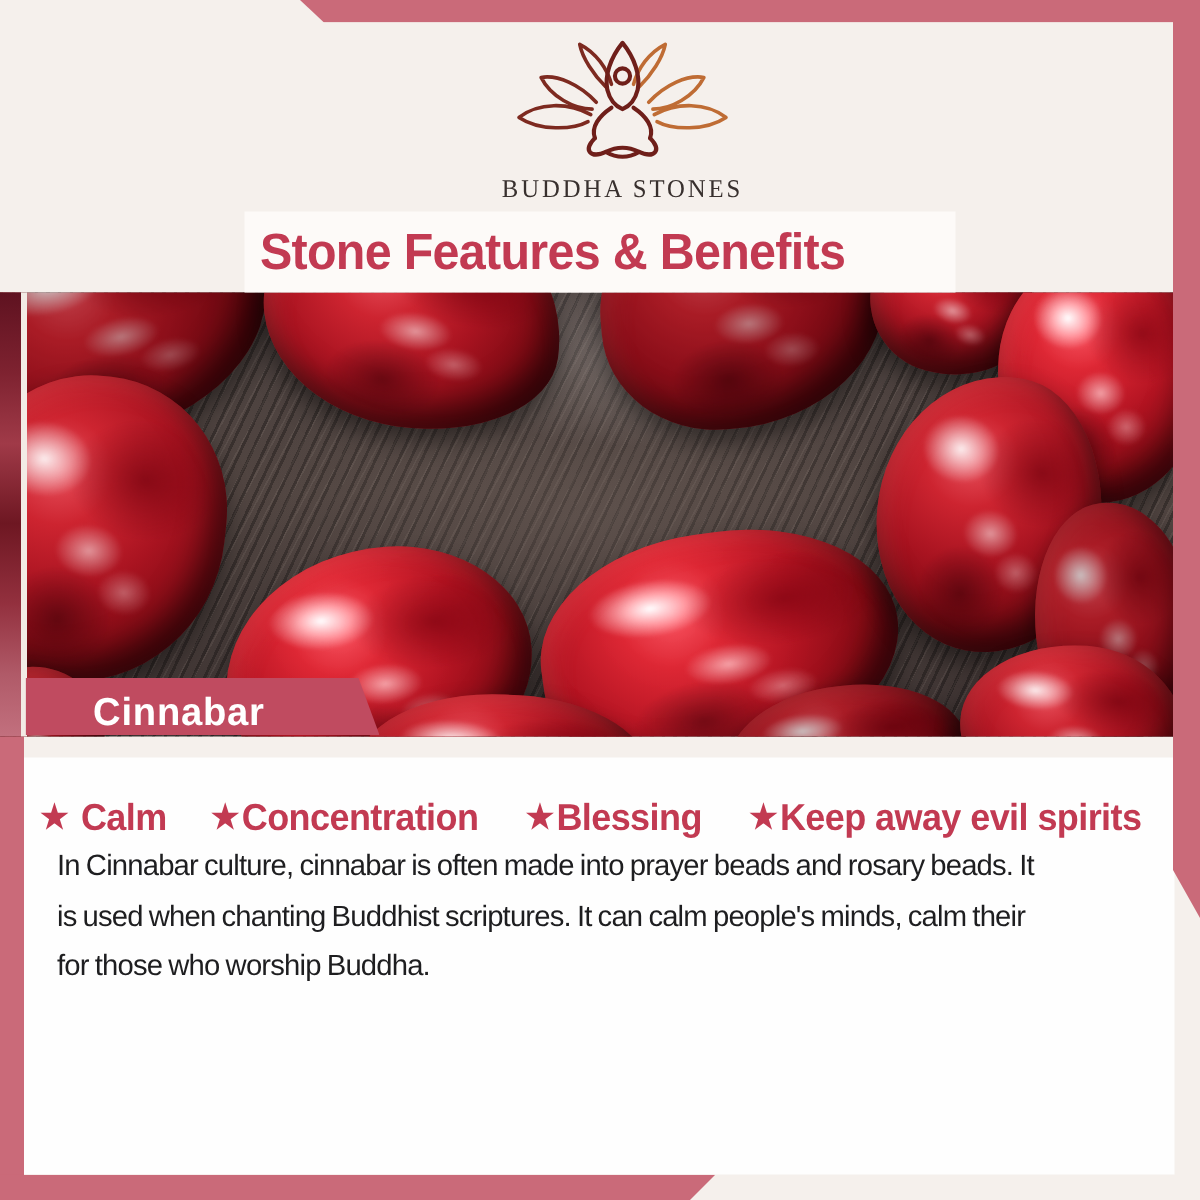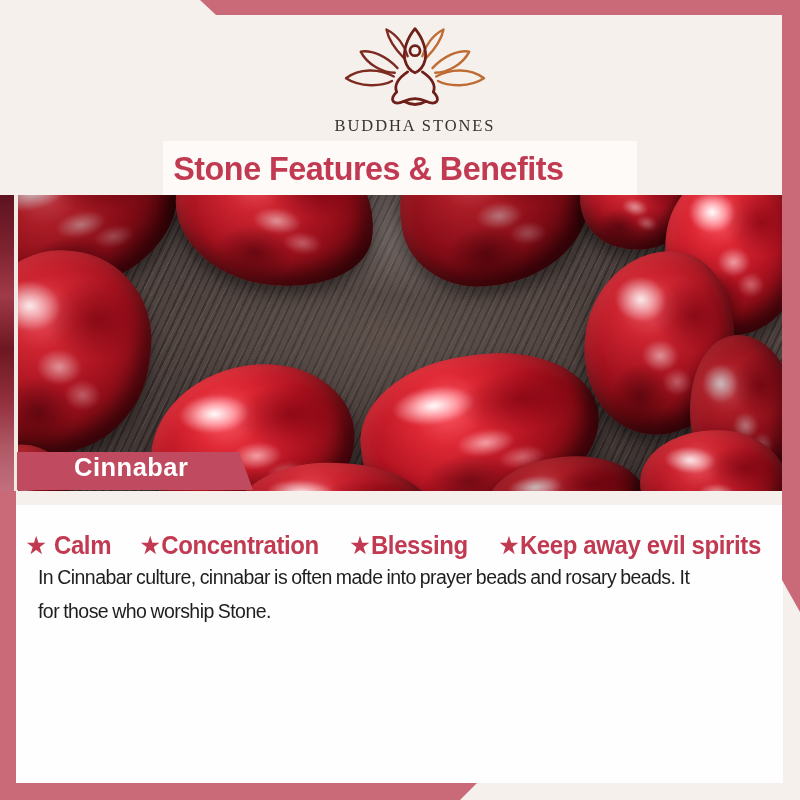--- a/index.html
+++ b/index.html
@@ -58,21 +58,21 @@
   .dim{filter:brightness(.8) saturate(1.05);}
   .bright{filter:brightness(1.08);}
   
   .photo-edge{position:absolute;left:0;top:195px;width:14px;height:296px;z-index:2;
     background:linear-gradient(180deg,#5f1220 0%,#7e2230 18%,#a03a48 34%,#6e1722 52%,#93303e 70%,#b05a68 86%,#c2707e 100%);}
   .photo-seam{position:absolute;left:14px;top:195px;width:4px;height:296px;background:#f2ebe5;z-index:2;}
 
   
   .name-ribbon{position:absolute;left:17px;top:452px;width:236px;height:38px;background:var(--ribbon);
     clip-path:polygon(0 0,calc(100% - 14px) 0,100% 100%,0 100%);z-index:5;
-    display:flex;align-items:flex-start;padding-left:12px;}
+    display:flex;align-items:flex-end;}
   .name-ribbon span{color:#fff;font-weight:bold;font-size:26px;letter-spacing:.5px;padding-left:46px;
     transform:scaleX(.98);transform-origin:left center;}
 
   
   .panel{position:absolute;left:16px;top:505px;width:767px;height:278px;background:var(--panel);}
   .features{position:absolute;left:0;top:14px;width:100%;white-space:nowrap;
     color:var(--crimson);font-weight:bold;font-size:25px;letter-spacing:-.4px;margin-top:12px;}
   .feature{display:inline-block;margin:0 9px;transform:scaleX(.96);}
   .feature .star{font-size:22px;margin-right:2px;position:relative;top:-1px;}
   .feature.first .star{margin-right:9px;}
@@ -146,17 +146,18 @@
 
   <div class="panel">
     <div class="features">
       <span class="feature first"><span class="star">★</span><span>Calm</span></span>
       <span class="feature"><span class="star">★</span><span>Concentration</span></span>
       <span class="feature"><span class="star">★</span><span>Blessing</span></span>
       <span class="feature"><span class="star">★</span><span>Keep away evil spirits</span></span>
     </div>
     <div class="desc">
       <div>In Cinnabar culture, cinnabar is often made into prayer beads and rosary beads. It</div>
-      <div>for those who worship Stone.</div>
+      <div>is used when chanting Buddhist scriptures. It can calm people's minds, calm their</div>
+      <div>for those who worship Buddha.</div>
     </div>
   </div>
 
 </div>
 
 </body></html>

